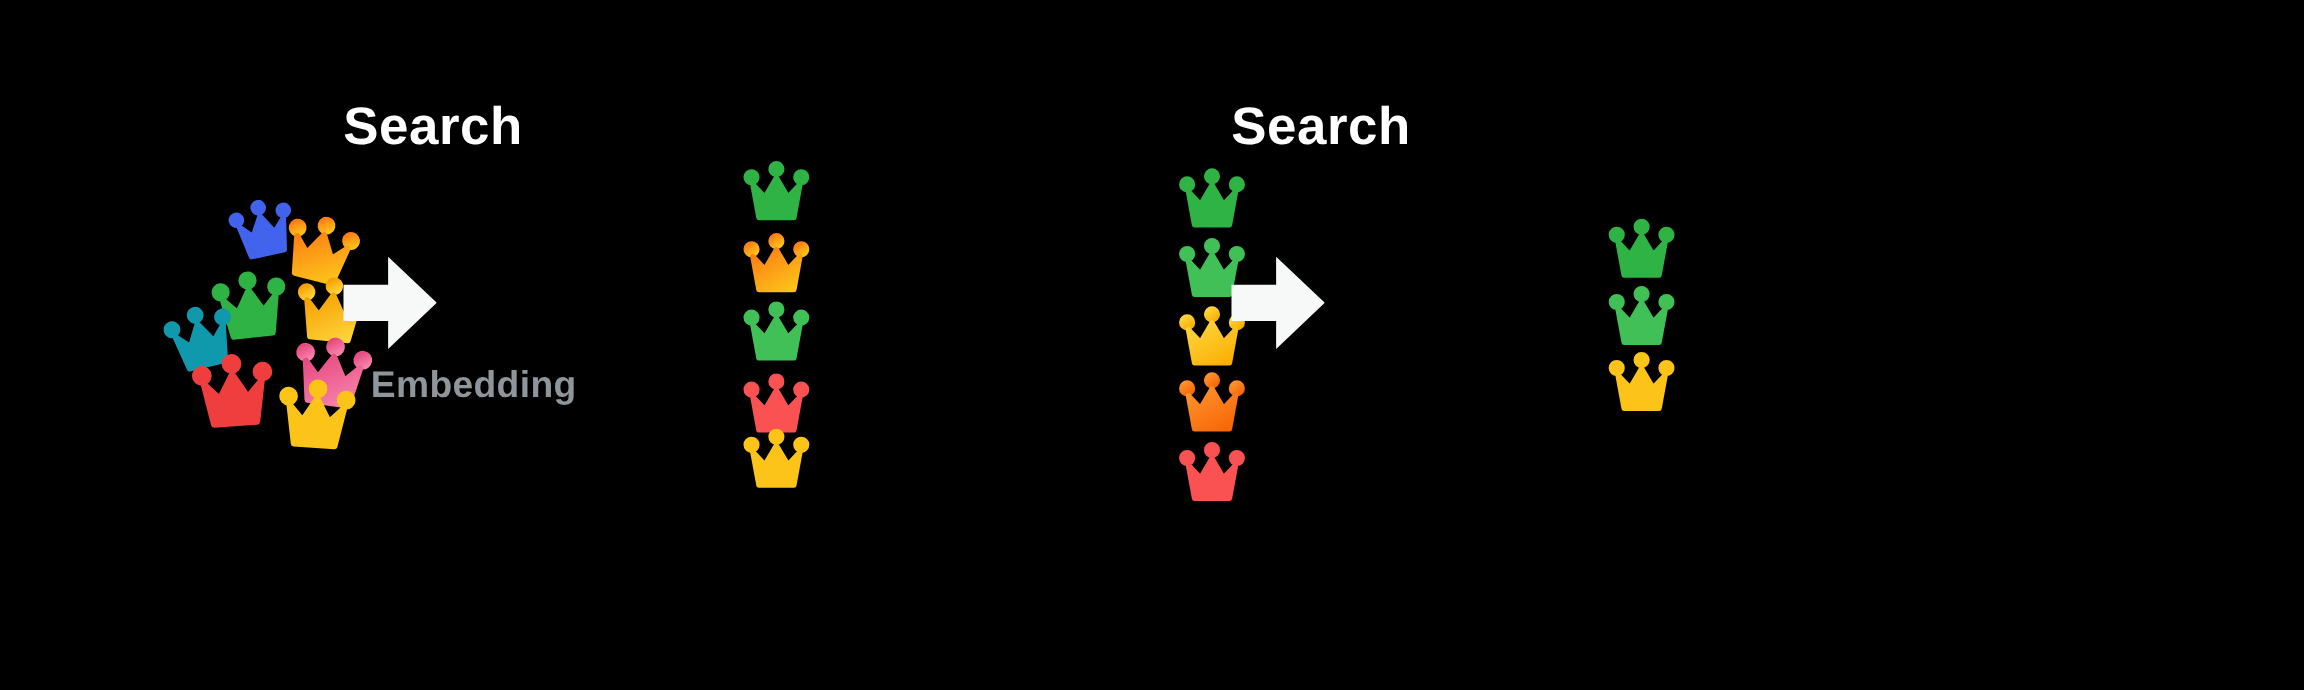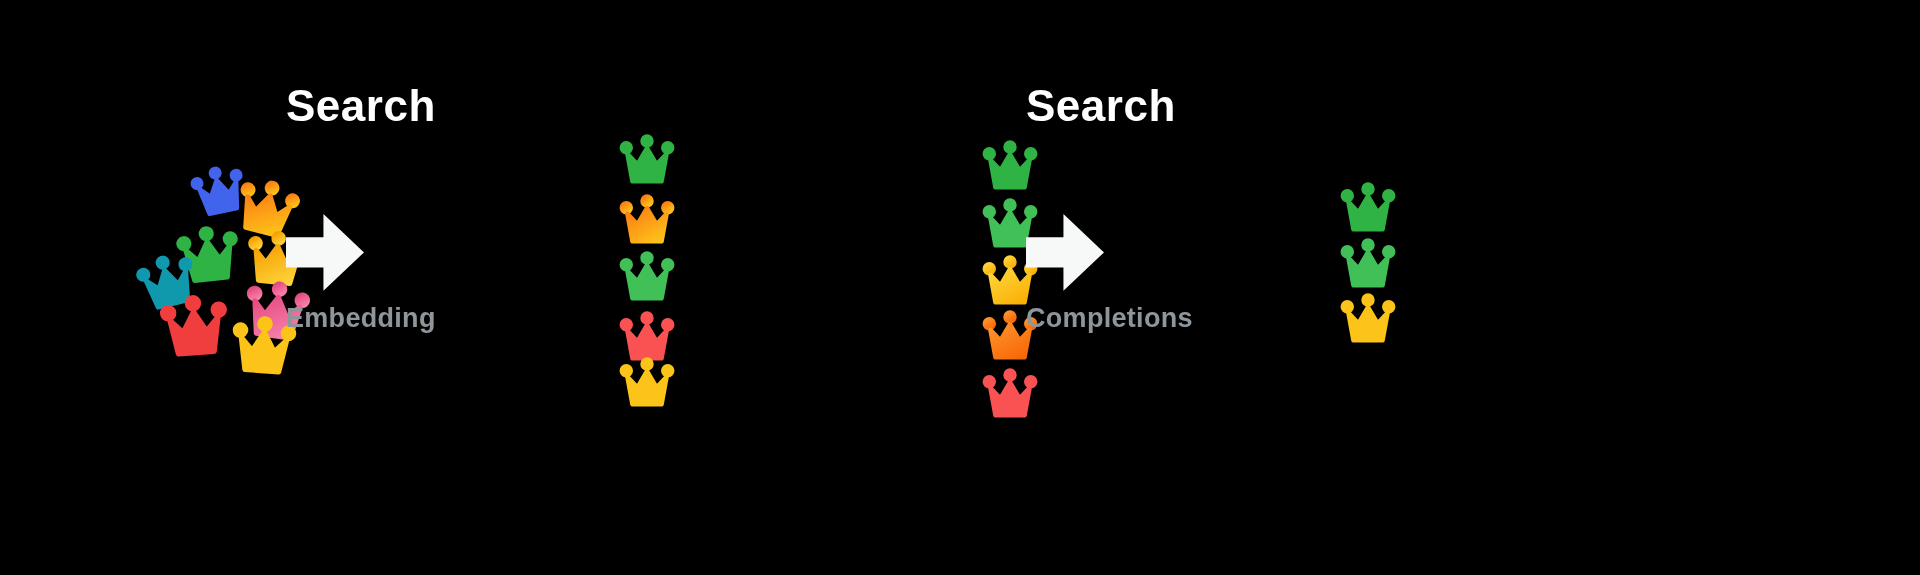--- a/index.html
+++ b/index.html
@@ -42,26 +42,27 @@
   .arrow {
     margin-top: 82px;
     width: 78px;
     height: 80px;
     background: #f6f9f8;
     clip-path: polygon(0 31%, 48% 31%, 48% 2%, 100% 50%, 48% 98%, 48% 69%, 0 69%);
   }
 
   .sublabel {
     margin-top: 8px;
-    font-size: 27px;
+    font-size: 31px;
     font-weight: 700;
     color: #8e959b;
     text-align: center;
     line-height: 1.37;
     letter-spacing: 0.3px;
+    margin-left: 23px;
   }
 </style>
 </head>
 <body>
 
 <div class="canvas" id="canvas">
 
   <div class="layer" id="cluster">
       <div class="crown" style="left: 192px; top: 166px; width: 54px; height: 50px; transform: rotate(-12deg);">
         <svg viewBox="0 0 100 92" width="100%" height="100%">
@@ -323,18 +324,15 @@
     <div class="arrow"></div>
     <div class="sublabel">
       <div>Embedding</div>
     </div>
   </div>
 
 
   <div class="stage stage-answer">
     <div class="stage-title">Search</div>
     <div class="arrow"></div>
-    <div class="sublabel">
-      <div>Completions</div>
-    </div>
   </div>
 
 </div>
 
 </body></html>

